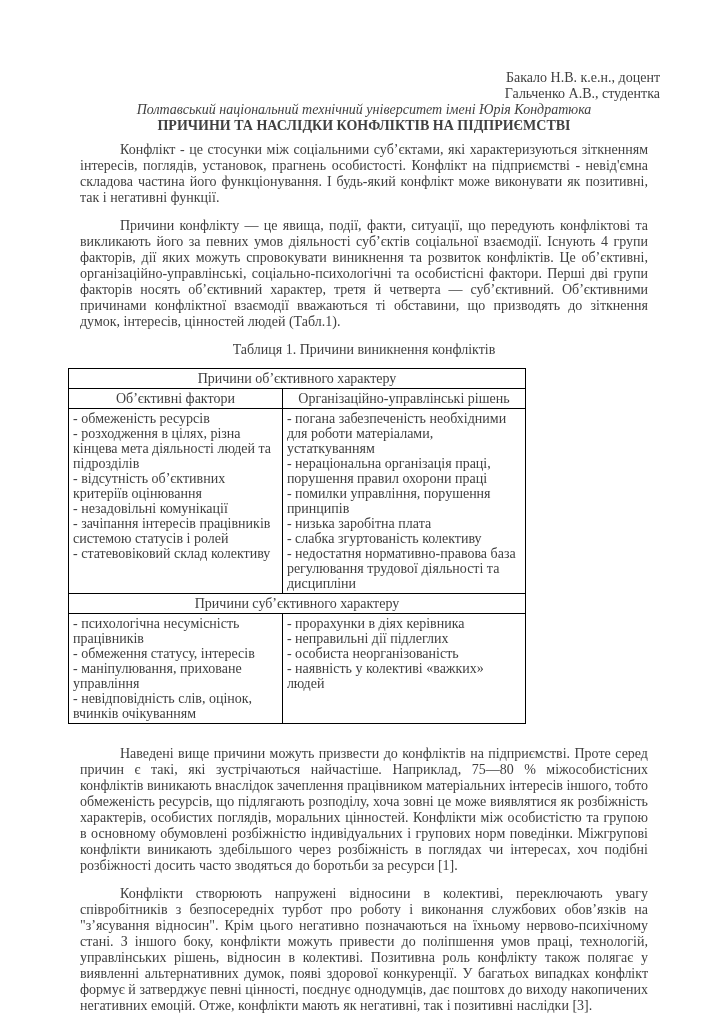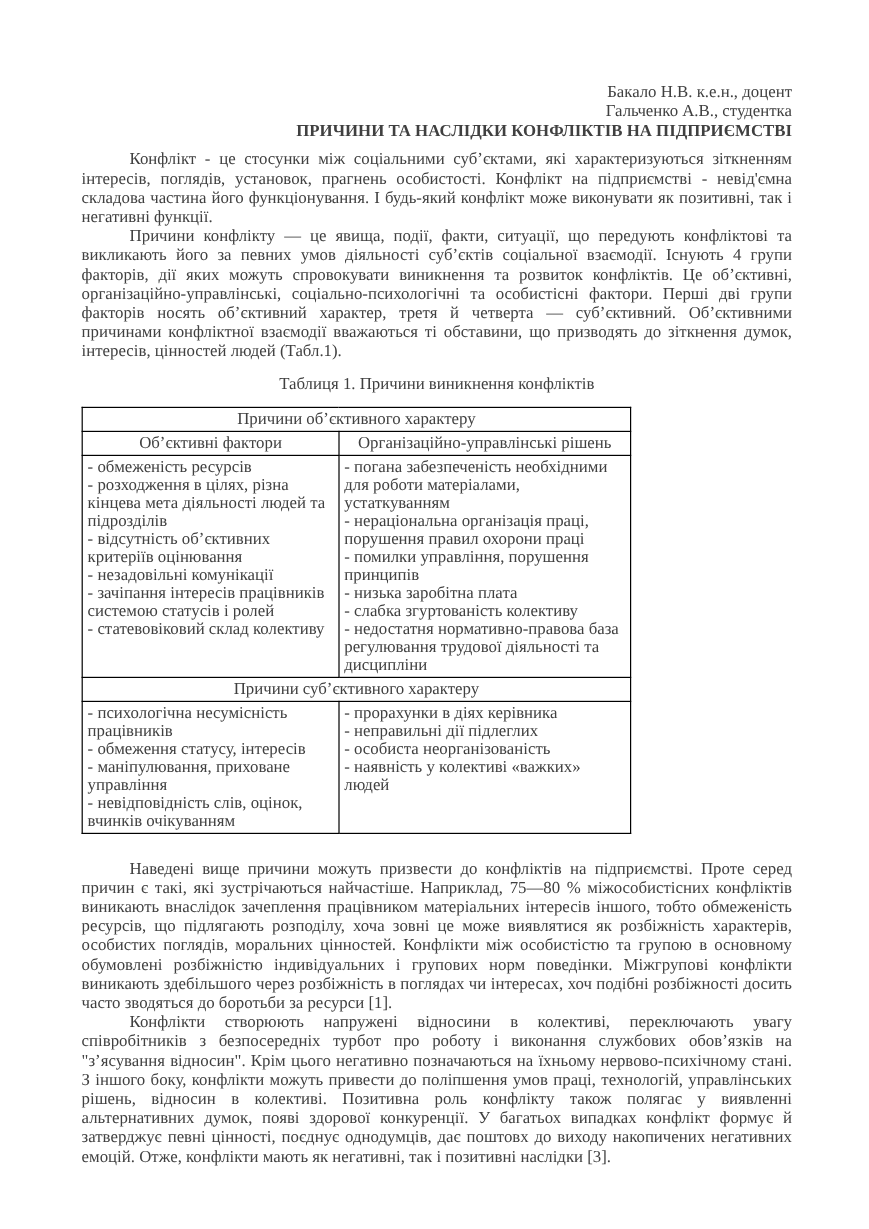--- a/index.html
+++ b/index.html
@@ -21,25 +21,25 @@
     overflow: hidden;
   }
   .authors {
     text-align: right;
   }
   .affiliation {
     text-align: center;
     font-style: italic;
   }
   .paper-title {
-    text-align: right;
+    text-align: center;
     font-weight: bold;
   }
   .para {
-    margin: 0;
+    margin: 12px;
     text-align: justify;
     text-indent: 40px;
   }
   .para.first {
     margin-top: 8px;
   }
   .para.after-table {
     margin-top: 22px;
   }
   .table-caption {
@@ -73,20 +73,21 @@
 </head>
 <body>
 
 <div class="page">
 
   <div class="authors">
     <div>Бакало Н.В. к.е.н., доцент</div>
     <div>Гальченко А.В., студентка</div>
   </div>
 
+  <div class="affiliation">Полтавський національний технічний університет імені Юрія Кондратюка</div>
 
   <div class="paper-title">ПРИЧИНИ ТА НАСЛІДКИ КОНФЛІКТІВ НА ПІДПРИЄМСТВІ</div>
 
   <p class="para first">Конфлікт - це стосунки між соціальними суб’єктами, які характеризуються зіткненням інтересів, поглядів, установок, прагнень особистості. Конфлікт на підприємстві - невід'ємна складова частина його функціонування. І будь-який конфлікт може виконувати як позитивні, так і негативні функції.</p>
   <p class="para">Причини конфлікту — це явища, події, факти, ситуації, що передують конфліктові та викликають його за певних умов діяльності суб’єктів соціальної взаємодії. Існують 4 групи факторів, дії яких можуть спровокувати виникнення та розвиток конфліктів. Це об’єктивні, організаційно-управлінські, соціально-психологічні та особистісні фактори. Перші дві групи факторів носять об’єктивний характер, третя й четверта — суб’єктивний. Об’єктивними причинами конфліктної взаємодії вважаються ті обставини, що призводять до зіткнення думок, інтересів, цінностей людей (Табл.1).</p>
 
   <div class="table-caption">Таблиця 1. Причини виникнення конфліктів</div>
 
   <table class="causes">
     <colgroup>

